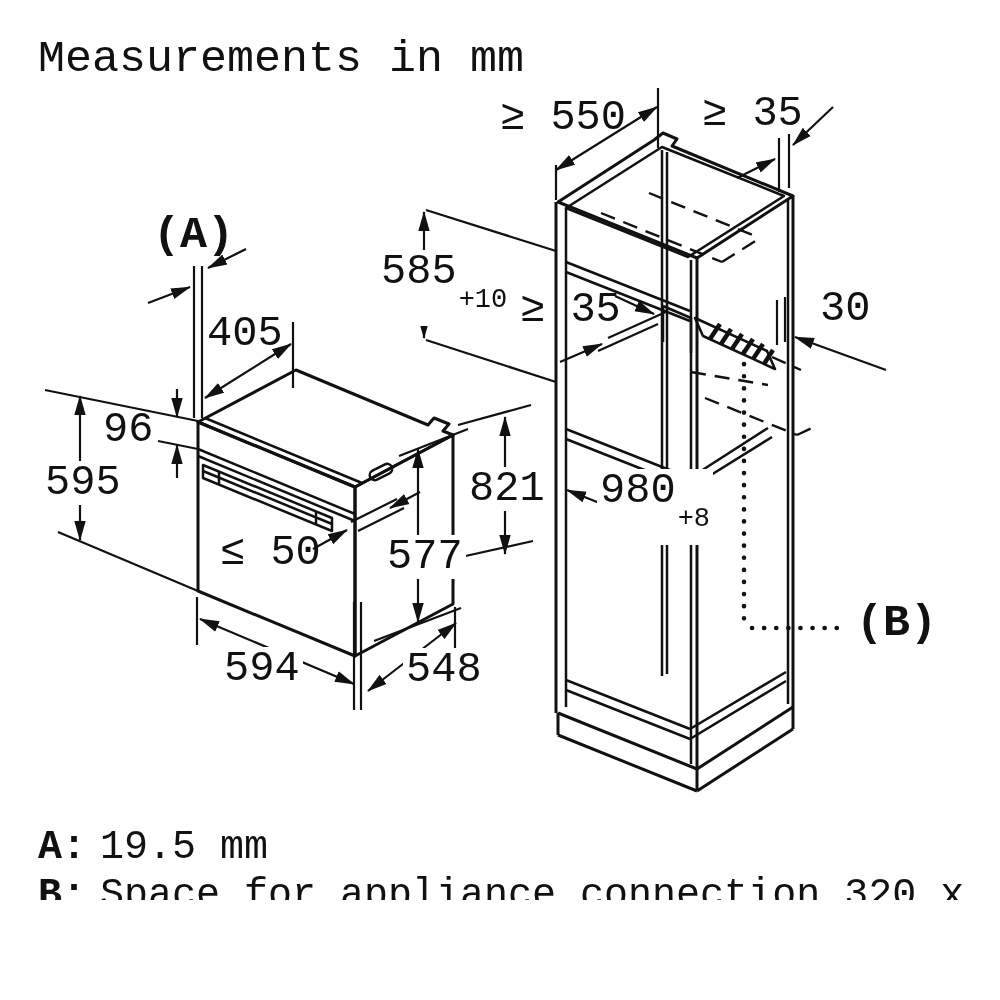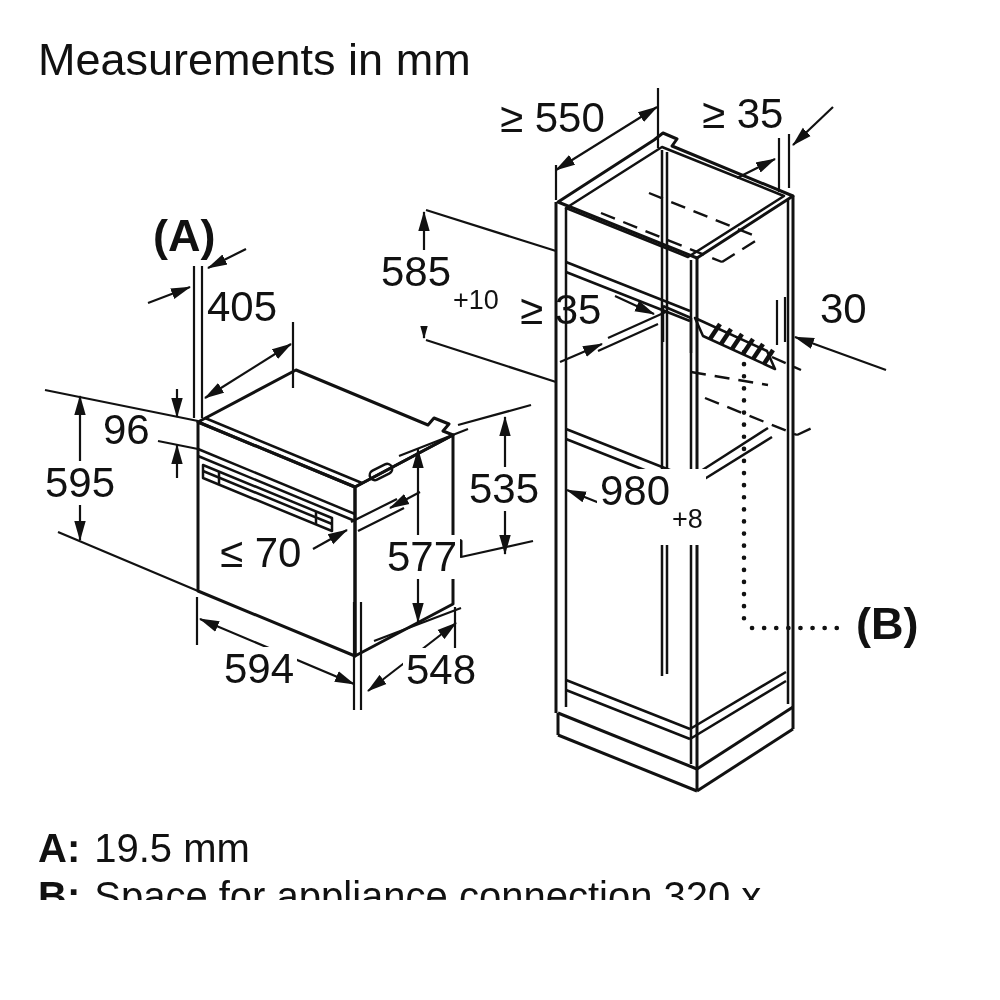--- a/index.html
+++ b/index.html
@@ -1,17 +1,17 @@
 <!DOCTYPE html>
 <html><head>
 <meta charset="utf-8">
 <style>
   html,body{margin:0;padding:0;background:#fff;}
   #stage{position:relative;width:1000px;height:900px;background:#fff;overflow:hidden;
-         font-family:Liberation Sans, sans-serif;color:#111;}
+         font-family:Liberation Mono, monospace;color:#111;}
   #art{position:absolute;left:0;top:0;}
   .lbl{position:absolute;white-space:nowrap;font-size:42px;line-height:1.05;color:#111;
        background:#fff;padding:0 3px;display:flex;align-items:flex-start;}
   .nobg{background:transparent;padding:0;}
   .big{font-size:45px;}
   .bold{font-weight:bold;}
   .sup{font-size:27px;transform:translateY(-12px);margin-left:2px;margin-top:48px;}
   .legend-line{position:absolute;font-size:40px;line-height:1.1;white-space:nowrap;}
   .legend-key{font-weight:bold;margin-right:14px;}
   #title{position:absolute;left:38px;top:34px;font-size:45px;}
@@ -189,33 +189,33 @@
 
   <div class="lbl nobg" style="left:500px;top:96px;">≥ 550</div>
   <div class="lbl nobg" style="left:702px;top:92px;">≥ 35</div>
   <div class="lbl nobg big bold" style="left:153px;top:212px;">(A)</div>
 
   <div class="lbl" style="left:378px;top:250px;">
     <span>585</span>
     <span class="sup">+10</span>
   </div>
 
-  <div class="lbl nobg" style="left:207px;top:285px;">405</div>
+  <div class="lbl nobg" style="left:207px;top:312px;">405</div>
   <div class="lbl nobg" style="left:520px;top:288px;">≥ 35</div>
   <div class="lbl nobg" style="left:820px;top:287px;">30</div>
   <div class="lbl nobg" style="left:103px;top:408px;">96</div>
   <div class="lbl" style="left:42px;top:461px;">595</div>
-  <div class="lbl" style="left:466px;top:467px;">535</div>
+  <div class="lbl" style="left:466px;top:467px;">821</div>
 
   <div class="lbl" style="left:597px;top:469px;">
     <span>980</span>
     <span class="sup">+8</span>
   </div>
 
-  <div class="lbl nobg" style="left:220px;top:531px;">≤ 70</div>
+  <div class="lbl nobg" style="left:220px;top:531px;">≤ 50</div>
   <div class="lbl" style="left:384px;top:535px;">577</div>
   <div class="lbl" style="left:221px;top:647px;">594</div>
   <div class="lbl" style="left:403px;top:648px;">548</div>
   <div class="lbl nobg big bold" style="left:856px;top:600px;">(B)</div>
 
   <div class="legend-line" style="left:38px;top:826px;">
     <span class="legend-key">A:</span><span>19.5 mm</span>
   </div>
   <div class="legend-line" style="left:38px;top:874px;">
     <span class="legend-key">B:</span><span>Space for appliance connection 320 x</span>

